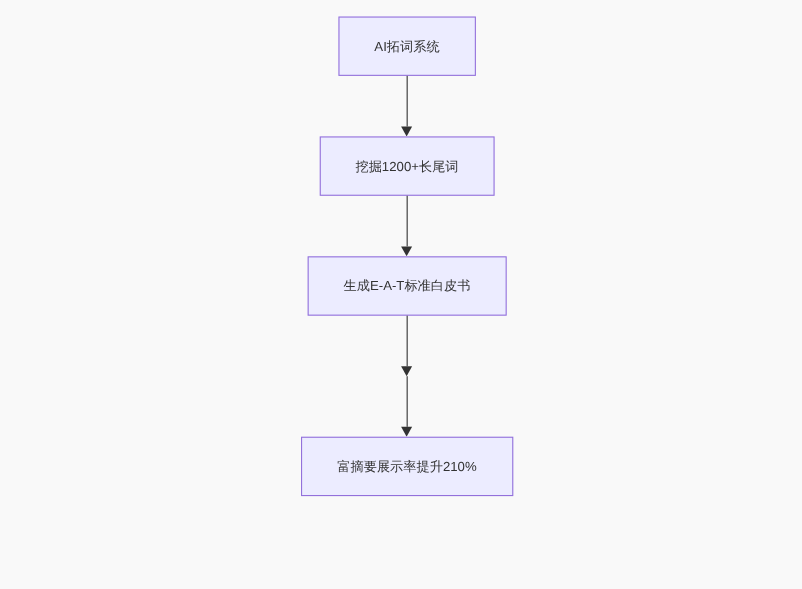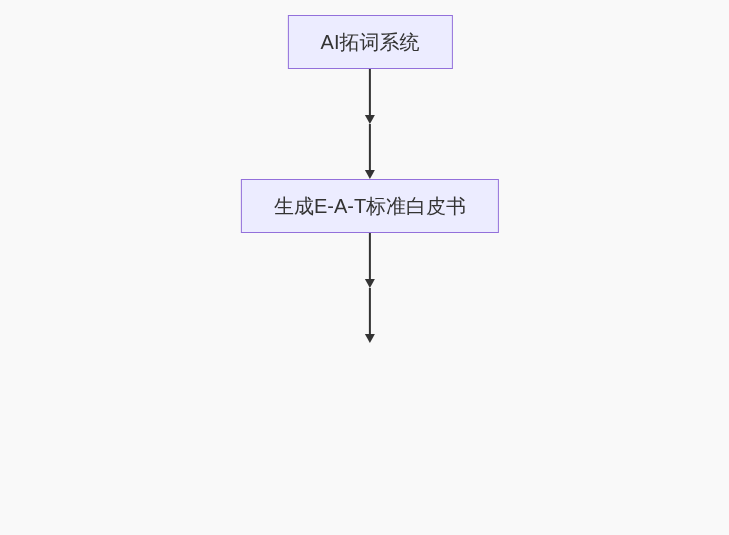--- a/index.html
+++ b/index.html
@@ -34,21 +34,21 @@
     height: 54px;
     padding: 0 32px;
     display: flex;
     align-items: center;
     justify-content: center;
     background: var(--node-fill);
     border: 1px solid var(--node-border);
     white-space: nowrap;
   }
   .flow-node .node-label {
-    font-size: 20px;
+    font-size: 12px;
     color: var(--text);
     line-height: 1;
   }
   .flow-arrow {
     height: 55px;
     display: flex;
     flex-direction: column;
     align-items: center;
   }
   .arrow-line {
@@ -72,20 +72,23 @@
 
     <div class="flow-node">
       <span class="node-label">AI拓词系统</span>
     </div>
 
     <div class="flow-arrow">
       <div class="arrow-line"></div>
       <div class="arrow-head"></div>
     </div>
 
+    <div class="flow-node">
+      <span class="node-label">挖掘1200+长尾词</span>
+    </div>
 
     <div class="flow-arrow">
       <div class="arrow-line"></div>
       <div class="arrow-head"></div>
     </div>
 
     <div class="flow-node">
       <span class="node-label">生成E-A-T标准白皮书</span>
     </div>
 
@@ -93,15 +96,18 @@
       <div class="arrow-line"></div>
       <div class="arrow-head"></div>
     </div>
 
 
     <div class="flow-arrow">
       <div class="arrow-line"></div>
       <div class="arrow-head"></div>
     </div>
 
+    <div class="flow-node">
+      <span class="node-label">富摘要展示率提升210%</span>
+    </div>
 
   </div>
 </div>
 
 </body></html>

